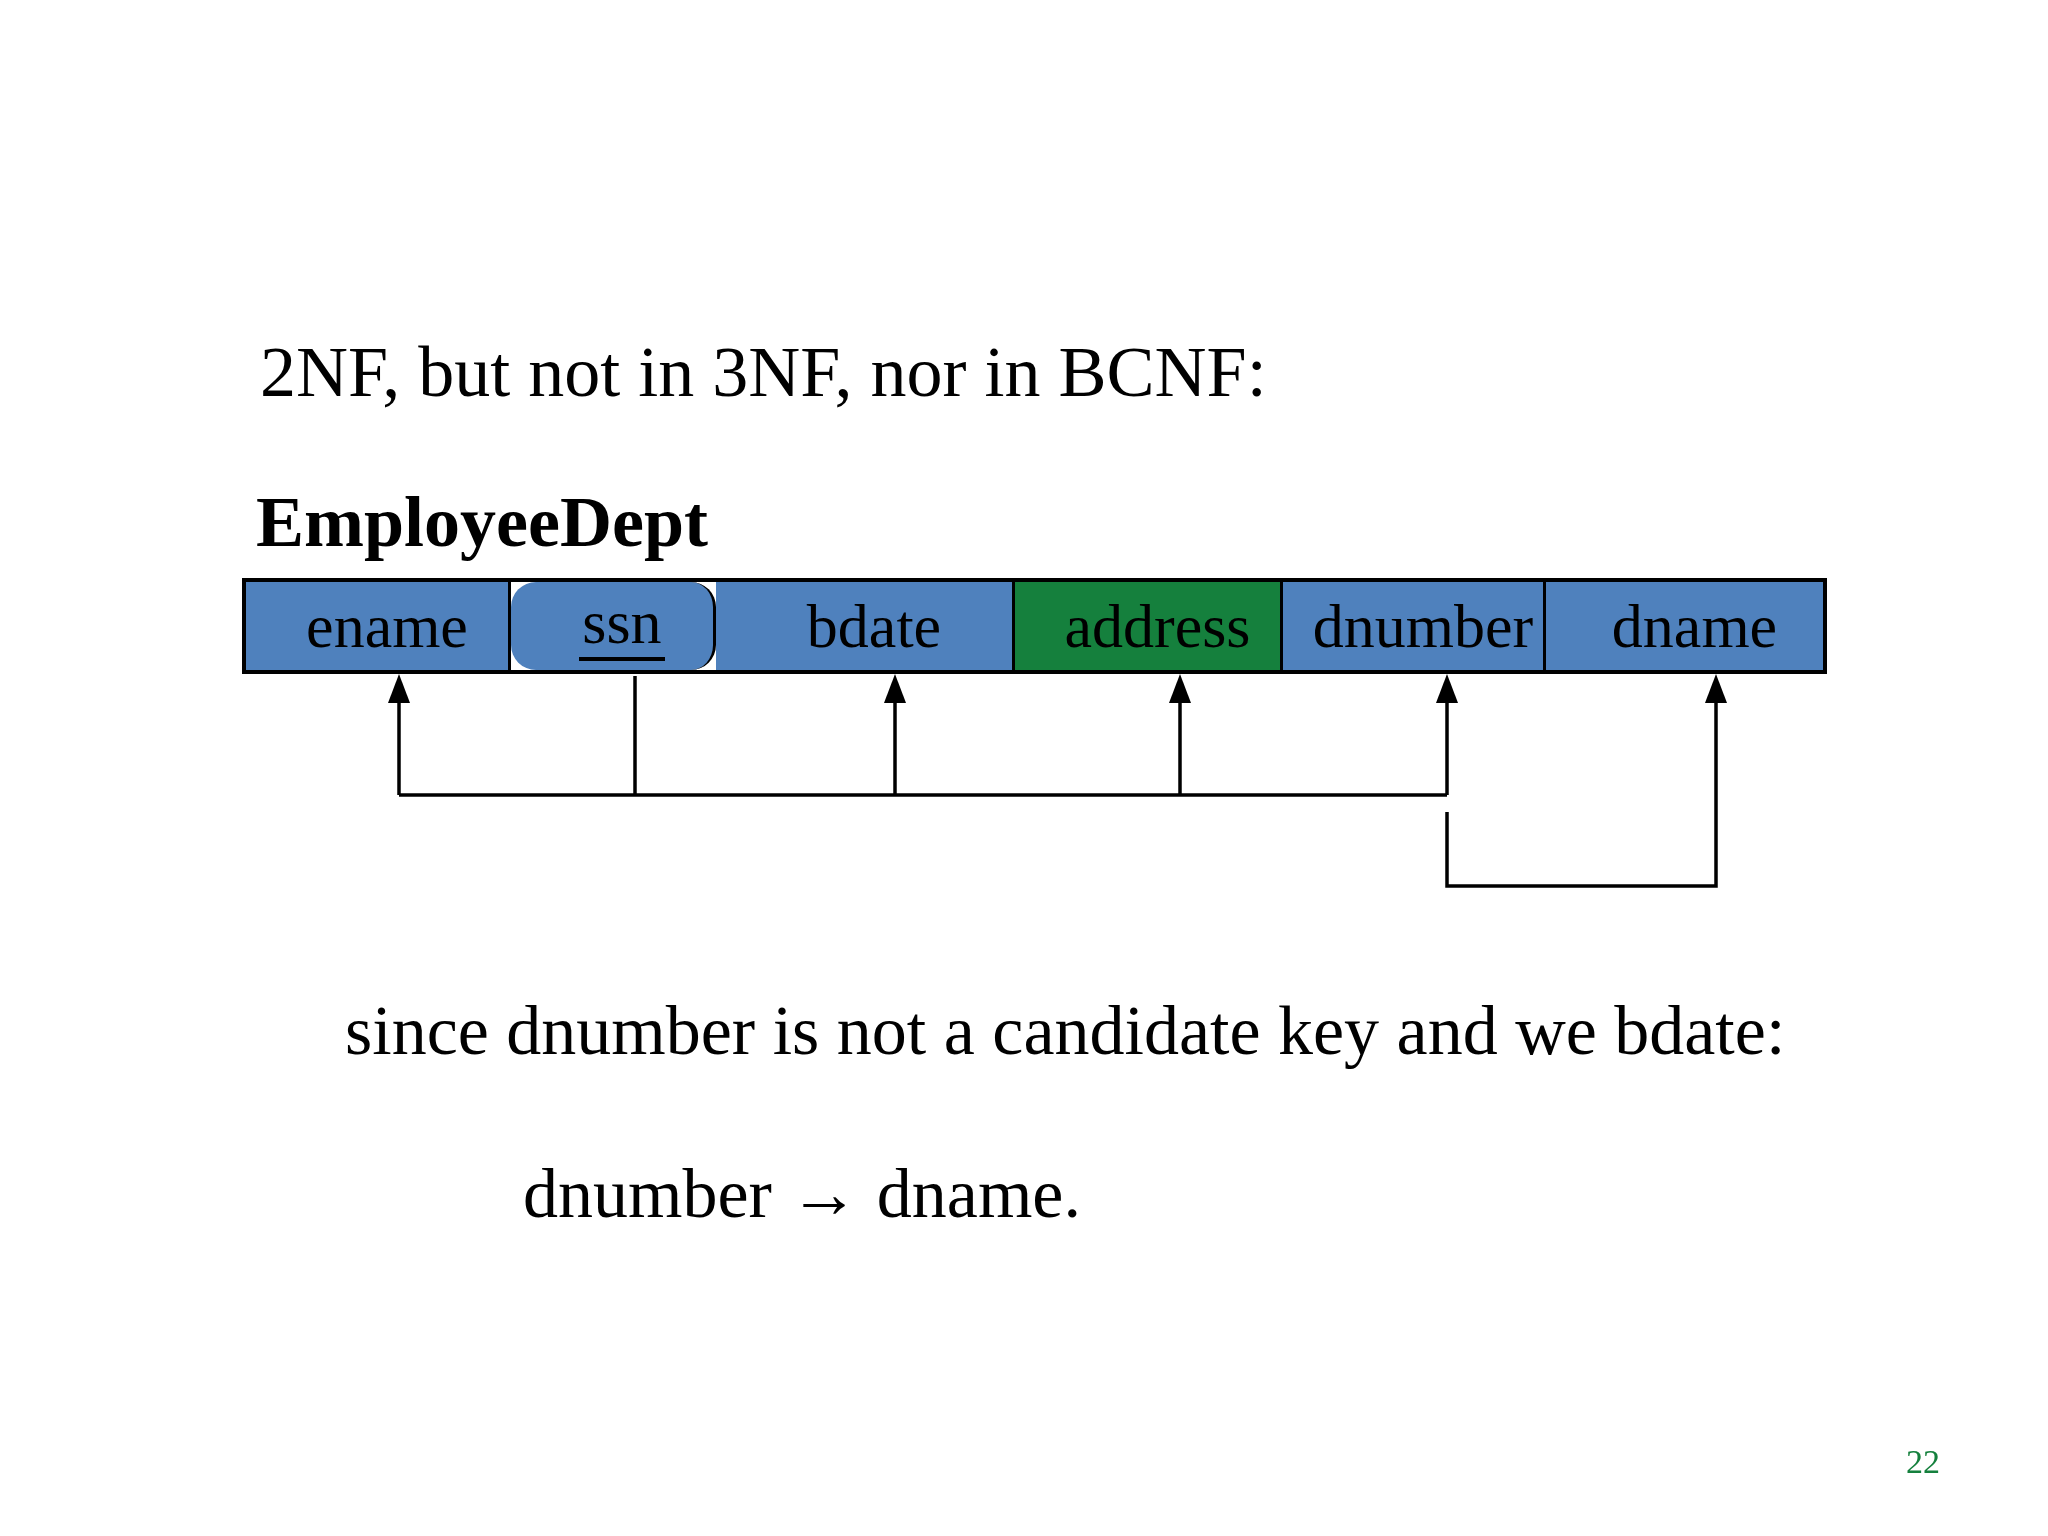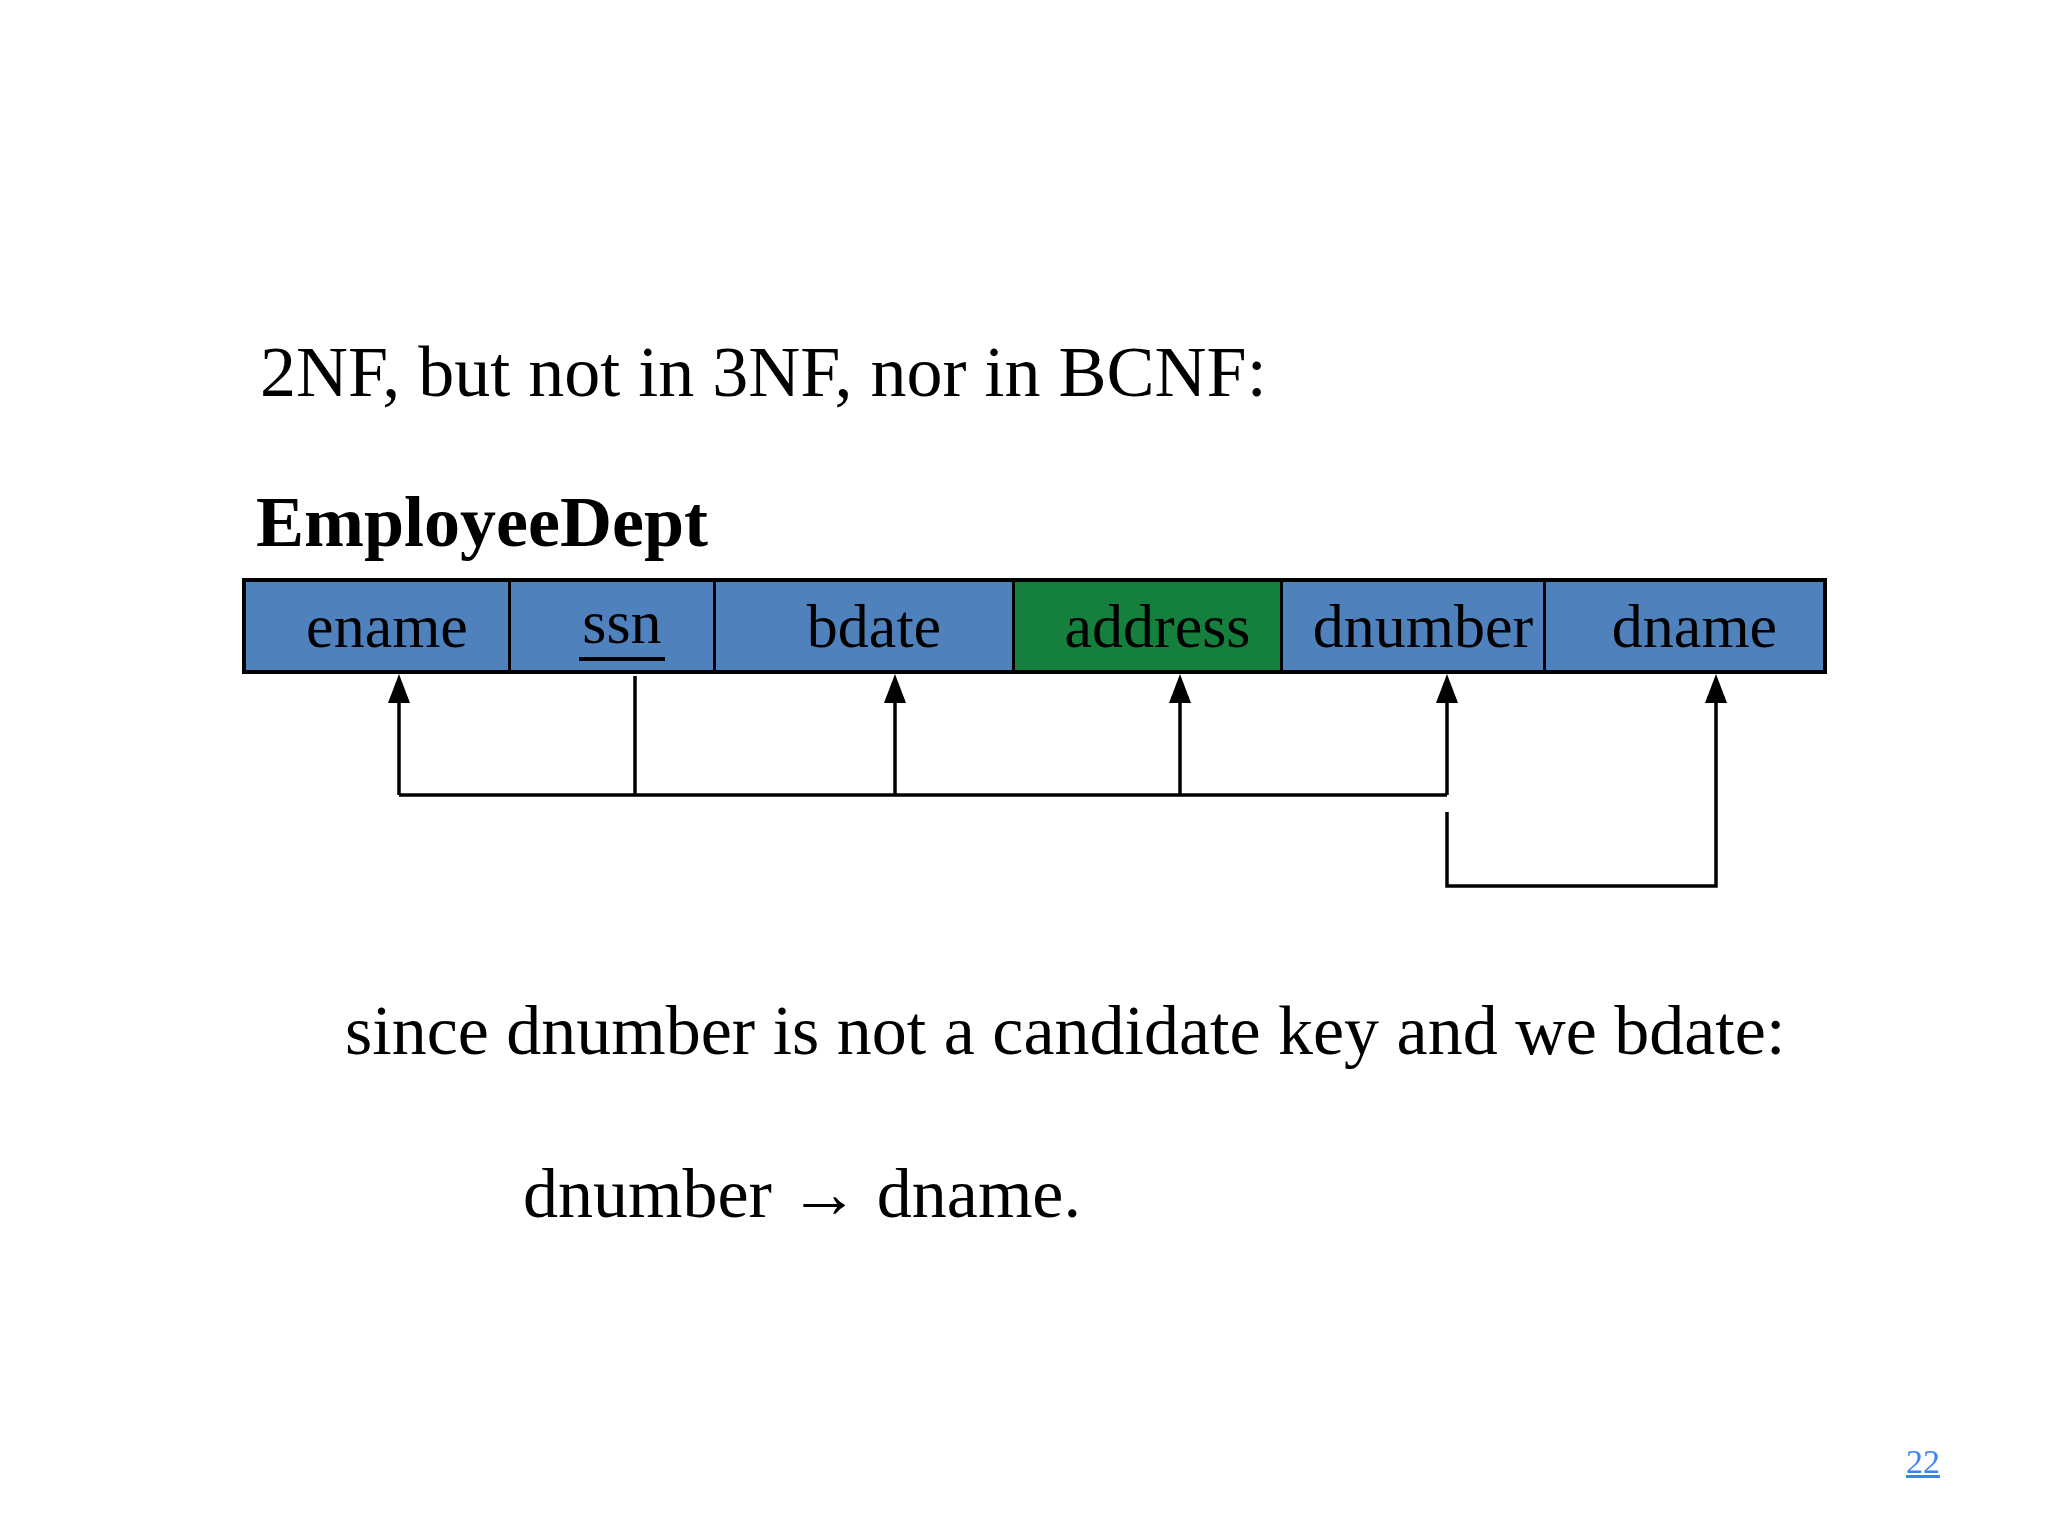--- a/index.html
+++ b/index.html
@@ -9,21 +9,21 @@
 
   .title{position:absolute;left:260px;top:336px;font-size:72px;line-height:1;white-space:nowrap;}
   .relation-name{position:absolute;left:256px;top:486px;font-size:72px;line-height:1;font-weight:bold;white-space:nowrap;}
 
   .relation-table{position:absolute;left:242px;top:578px;width:1585px;height:96px;
        box-sizing:border-box;border:4px solid #000;display:flex;}
   .cell{box-sizing:border-box;border-right:3px solid #000;background:#4f81bd;
        display:flex;align-items:center;justify-content:center;font-size:62px;line-height:1;padding-left:20px;}
   .cell:last-child{border-right:none;}
   .cell-0{flex:0 0 265px;}
-  .cell-1{flex:0 0 205px;}
+  .cell-1{flex:0 0 205px;border-radius:25px;}
   .cell-2{flex:0 0 299px;}
   .cell-3{flex:0 0 268px;}
   .cell-4{flex:0 0 263px;}
   .cell-5{flex:1 1 auto;}
   .cell.key .cell-label{border-bottom:4px solid #000;padding:0 3px 4px 3px;}
 
   .fd-svg{position:absolute;left:0;top:0;width:2048px;height:1536px;pointer-events:none;}
 
   .note{position:absolute;left:345px;top:996px;font-size:70px;line-height:1;white-space:nowrap;}
   .formula{position:absolute;left:523px;top:1159px;font-size:70px;line-height:1;white-space:nowrap;}
@@ -81,16 +81,16 @@
       <polygon points="1436,703 1458,703 1447,674"></polygon>
       <polygon points="1705,703 1727,703 1716,674"></polygon>
     </g>
   </svg>
 
   <div class="note">since dnumber is not a candidate key and we bdate:</div>
 
   <div class="formula">dnumber → dname.</div>
 
   <div class="footer">
-    <span class="footer-right" style="color: #3b82f6; text-decoration: underline;">22</span>
+    <span class="footer-right" style="color: #15803d;">22</span>
   </div>
 
 </div>
 
 </body></html>

